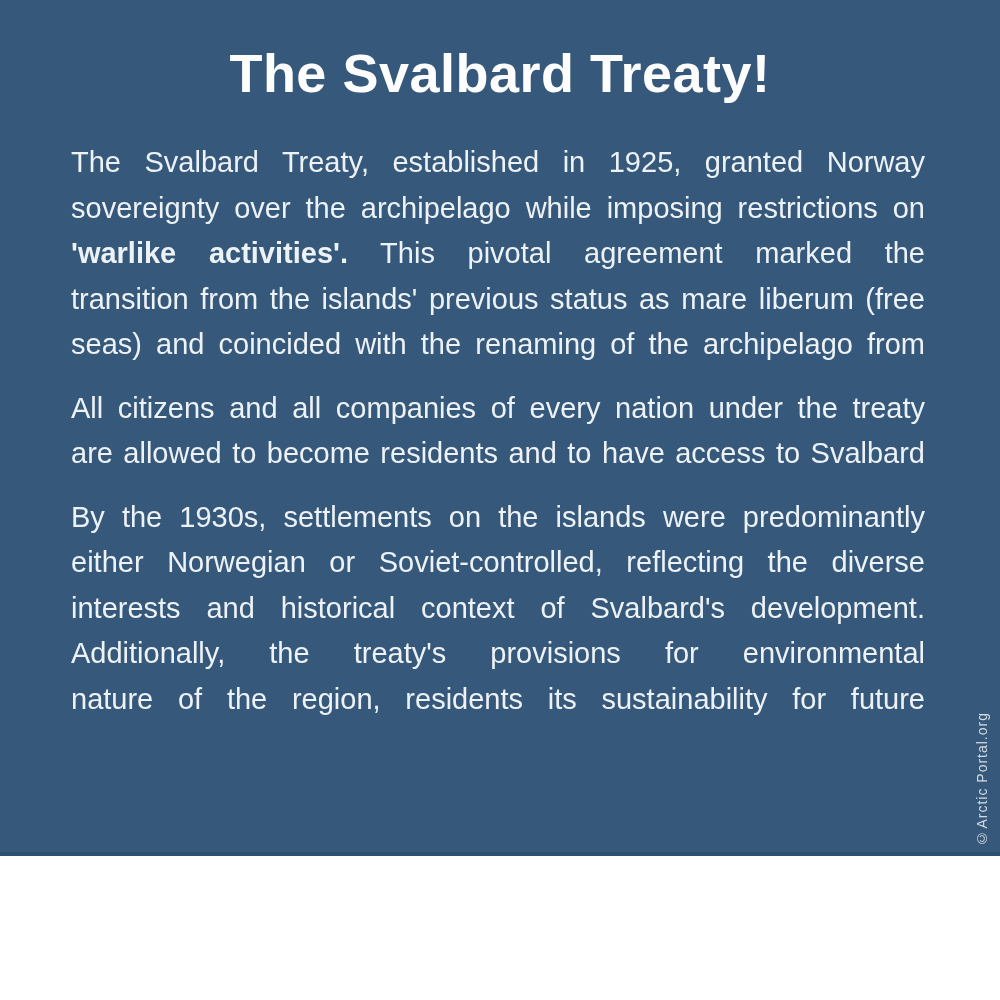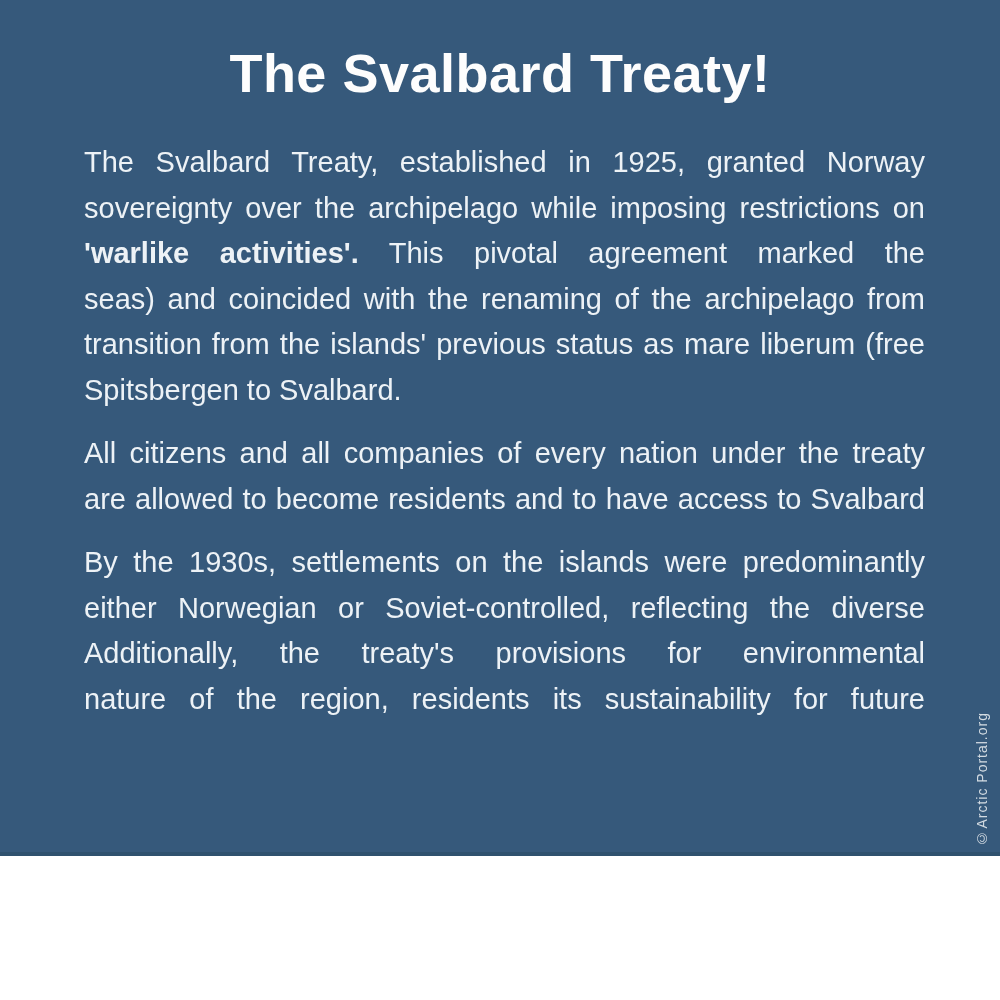--- a/index.html
+++ b/index.html
@@ -16,21 +16,21 @@
     padding-top: 42px;
     text-align: center;
     font-size: 54px;
     line-height: 62px;
     font-weight: 700;
     letter-spacing: 0.5px;
     color: var(--title, #FDFDFD);
   }
   .content {
     position: absolute;
-    left: 84px;
+    left: 71px;
     right: 75px;
     top: 140px;
   }
   .para { margin: 0 0 18px 0; }
   .line {
     font-size: 29px;
     line-height: 45.5px;
     color: var(--body-text, #EDF2F6);
     text-align: justify;
     text-align-last: justify;
@@ -60,33 +60,33 @@
 <div class="poster">
 
   <h1 class="title">The Svalbard Treaty!</h1>
 
   <div class="content">
 
     <div class="para">
       <div class="line">The Svalbard Treaty, established in 1925, granted Norway</div>
       <div class="line">sovereignty over the archipelago while imposing restrictions on</div>
       <div class="line"><span class="bold-seg">'warlike activities'.</span><span> This pivotal agreement marked the</span></div>
+      <div class="line">transition from the islands' previous status as mare liberum (free</div>
       <div class="line">seas) and coincided with the renaming of the archipelago from</div>
-      <div class="line">transition from the islands' previous status as mare liberum (free</div>
-      <div class="line para-end">Spitsbergen to Svalbard.</div>
     </div>
 
     <div class="para">
       <div class="line">All citizens and all companies of every nation under the treaty</div>
       <div class="line">are allowed to become residents and to have access to Svalbard</div>
     </div>
 
     <div class="para">
       <div class="line">By the 1930s, settlements on the islands were predominantly</div>
       <div class="line">either Norwegian or Soviet-controlled, reflecting the diverse</div>
+      <div class="line">interests and historical context of Svalbard's development.</div>
       <div class="line">Additionally, the treaty's provisions for environmental</div>
       <div class="line">nature of the region, residents its sustainability for future</div>
     </div>
 
   </div>
 
   <div class="watermark">©Arctic Portal.org</div>
   <div class="bottom-edge"></div>
 
 </div>

